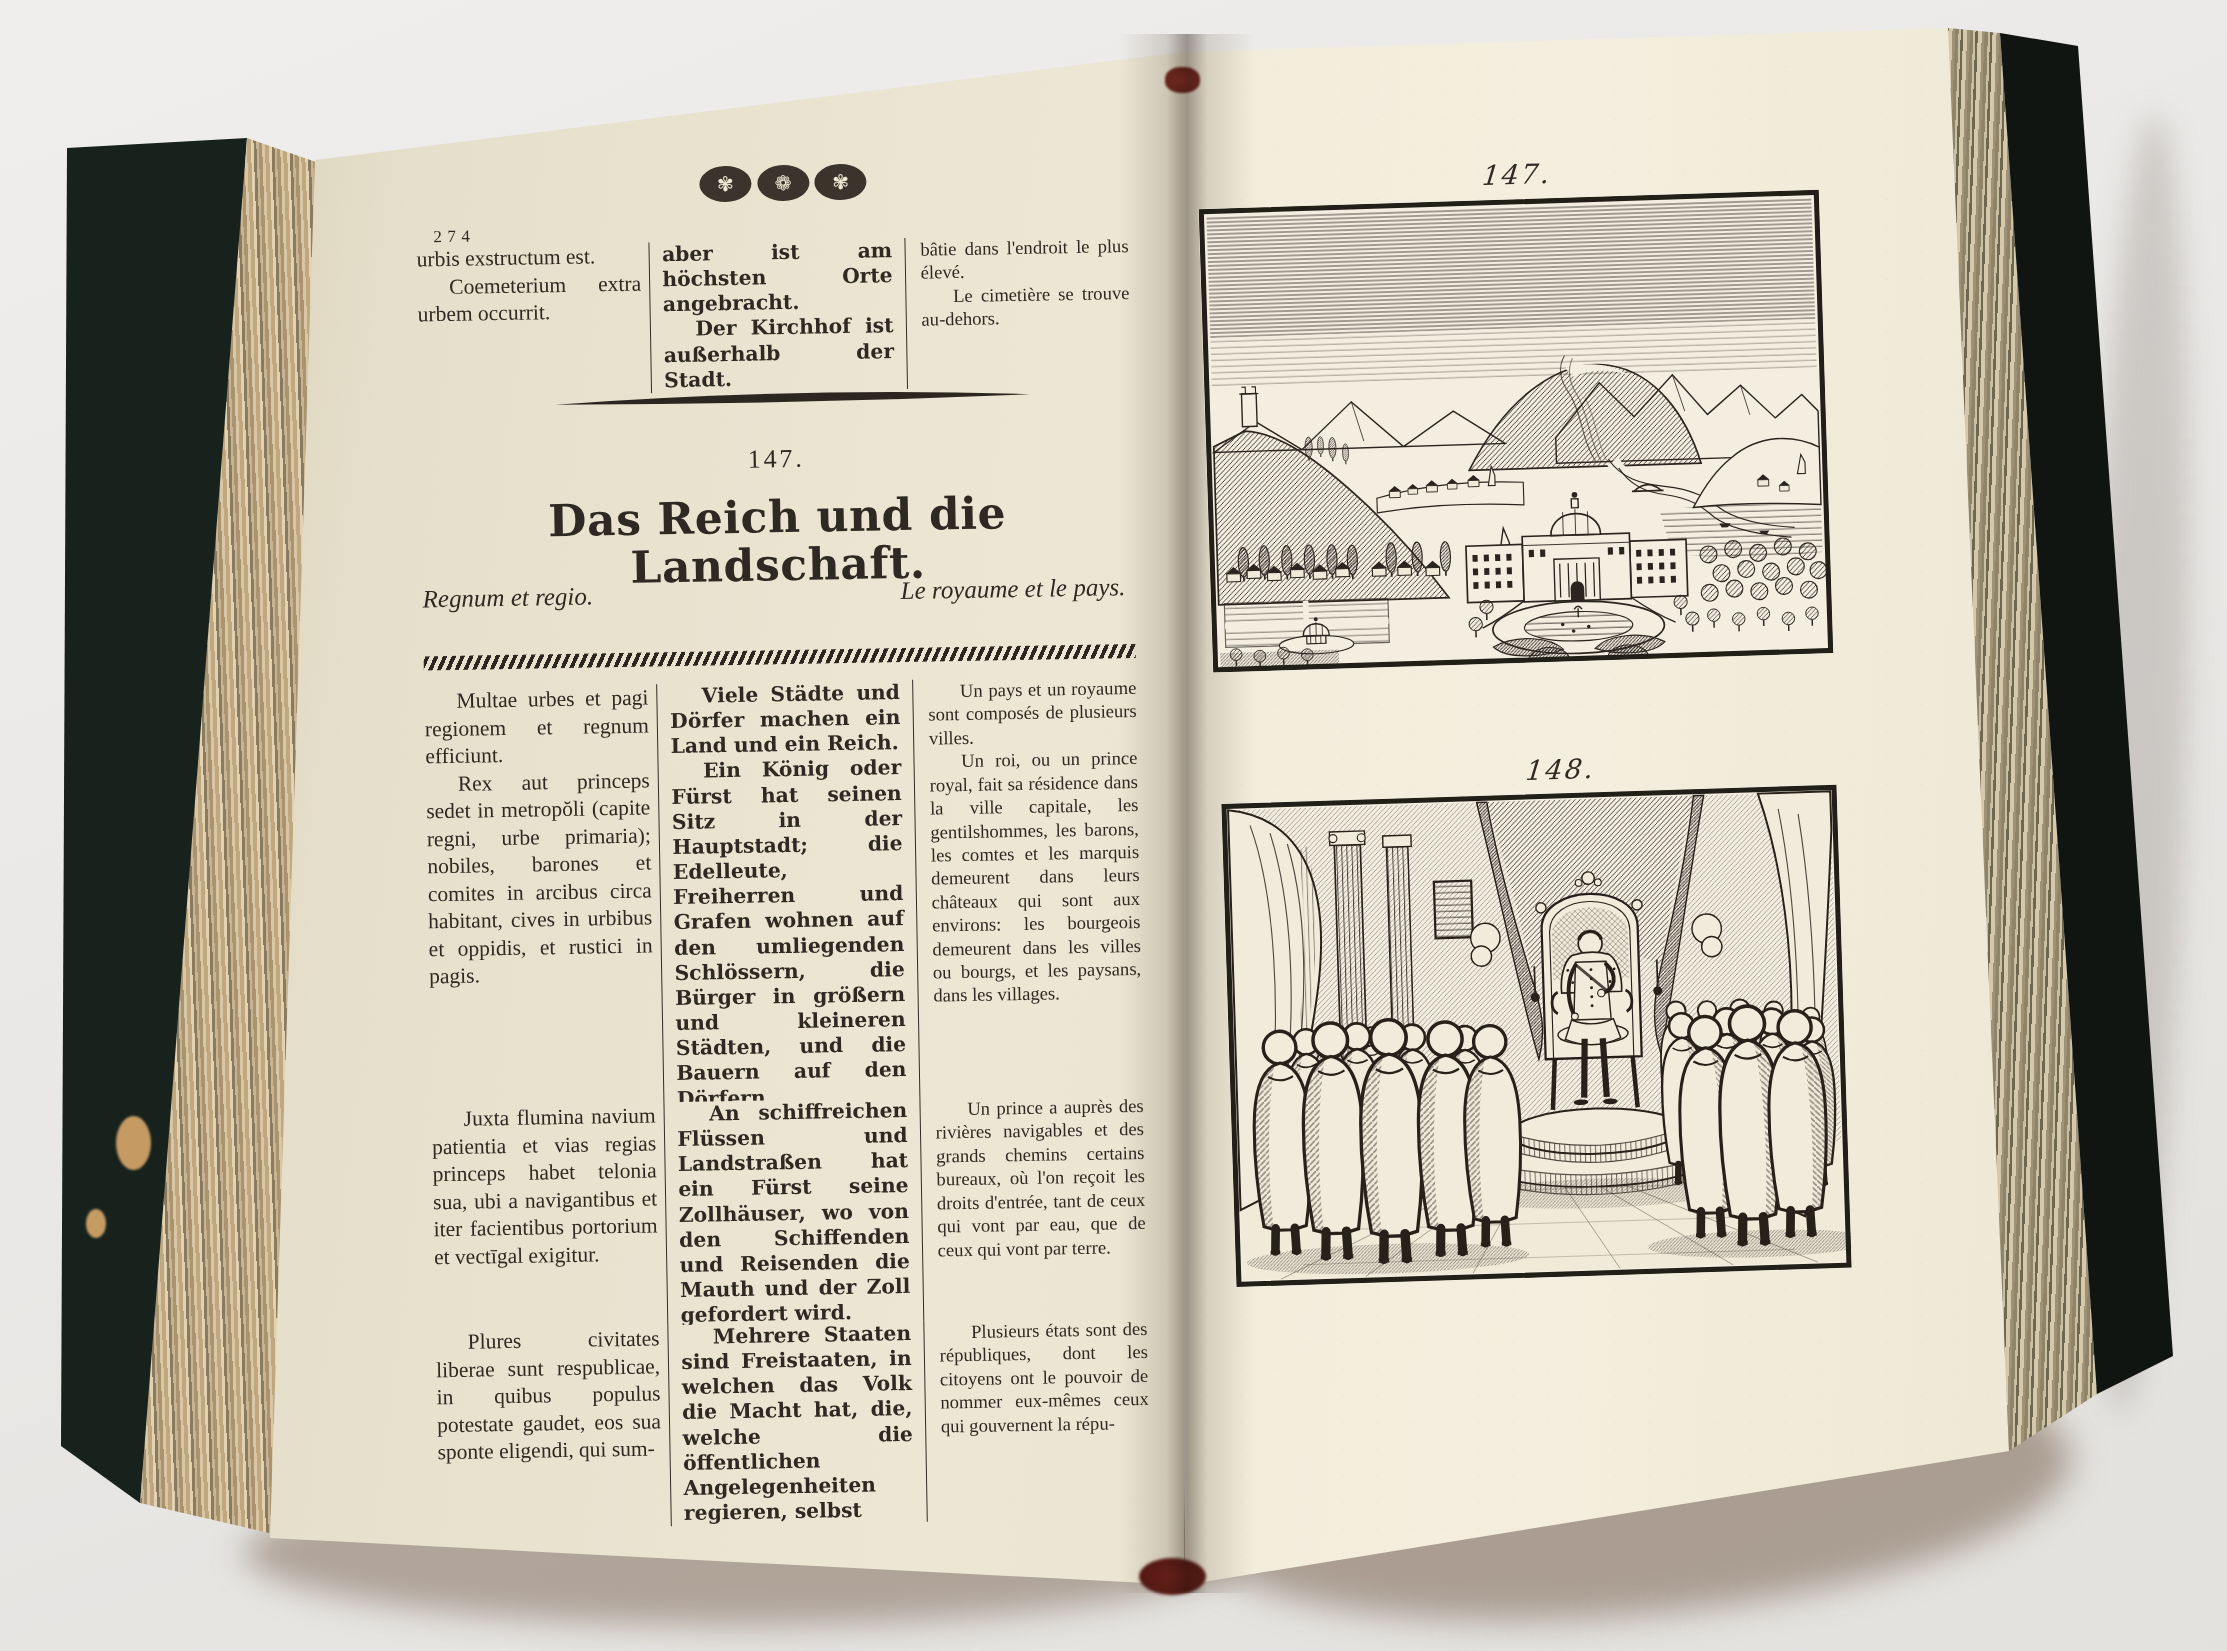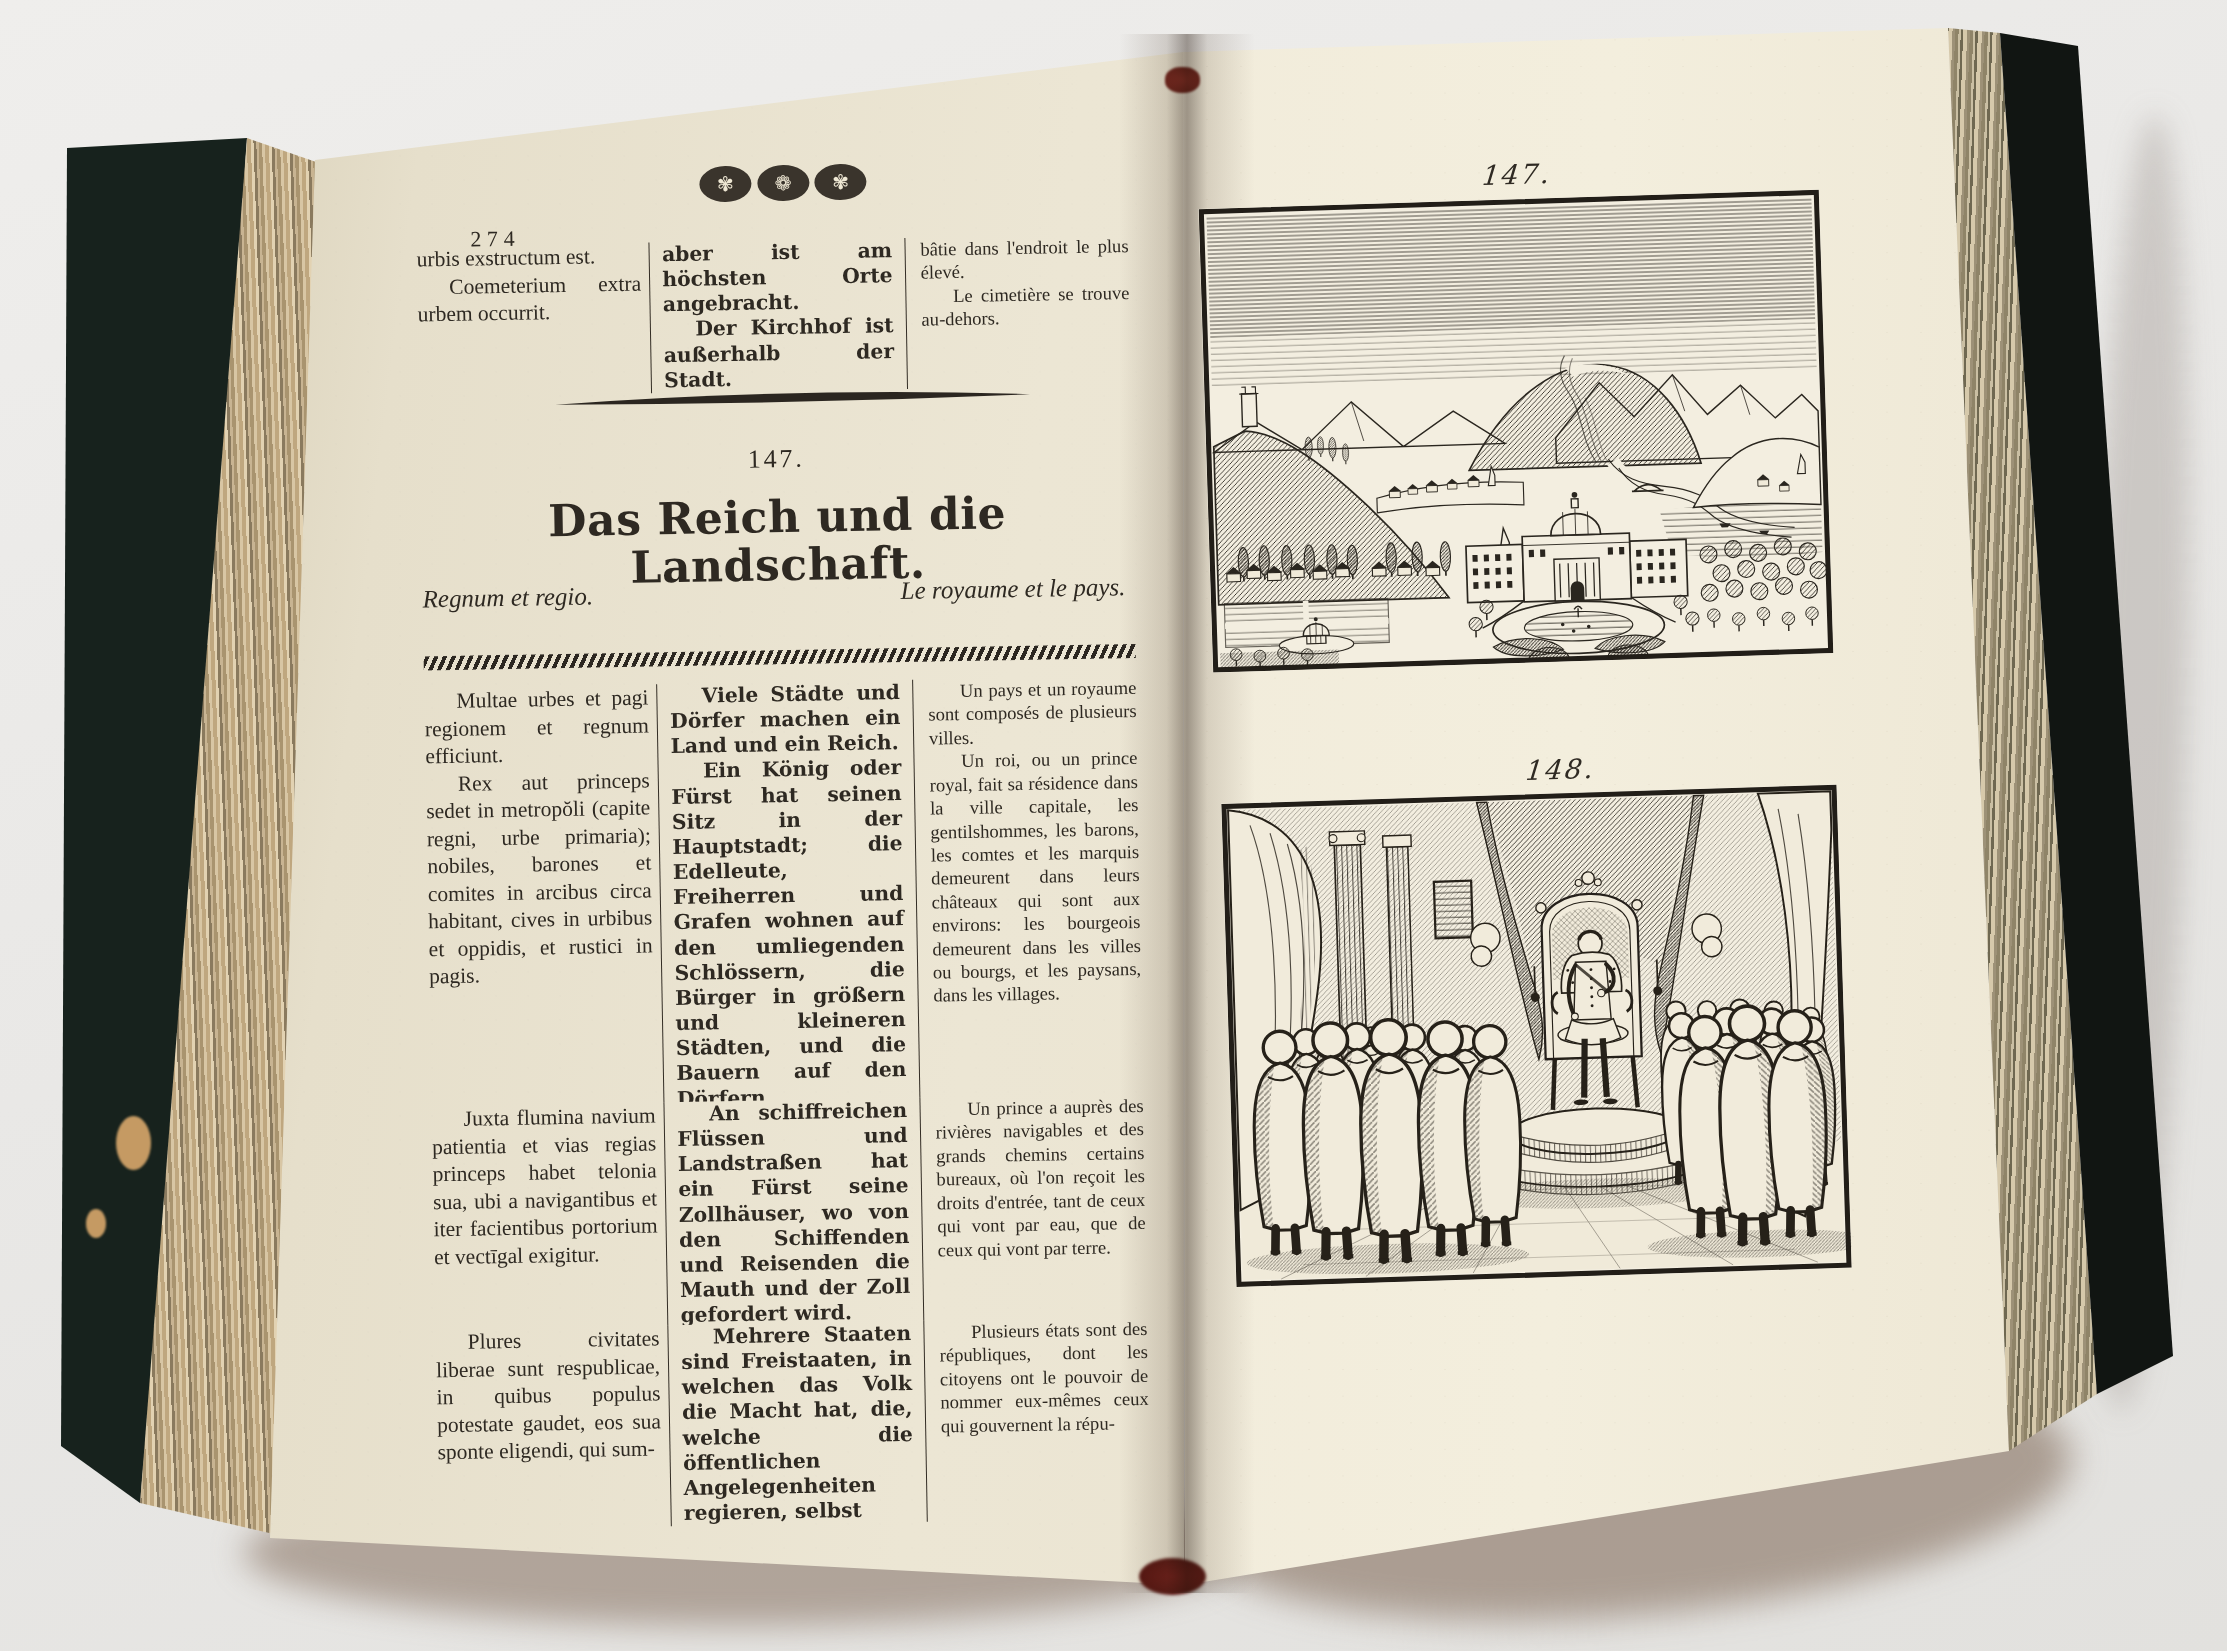--- a/index.html
+++ b/index.html
@@ -31,21 +31,21 @@
     background:repeating-linear-gradient(92deg,#8f8468 0 3.4px,#cabfa3 3.4px 5.6px,#6f6851 5.6px 8px,#d6c9ab 8px 12px,#9d9177 12px 14.7px);}
   #cover-right{clip-path:polygon(2000px 33px,2078px 46px,2173px 1356px,2097px 1394px);background:#111512;}
   .patch{position:absolute;background:#c59a63;border-radius:50%;filter:blur(1.1px);}
   #gutter{left:1119px;top:34px;width:136px;height:1559px;
     background:linear-gradient(to right,rgba(74,56,40,0) 0%,rgba(74,56,40,.18) 35%,rgba(40,26,16,.42) 50%,rgba(74,56,40,.16) 65%,rgba(74,56,40,0) 100%);}
   #spine-top{left:1165px;top:67px;width:35px;height:26px;background:radial-gradient(#8a2a22,#5f1a14);border-radius:45%;filter:blur(1.1px);}
   #spine-bottom{left:1139px;top:1558px;width:67px;height:37px;background:radial-gradient(#6d1a16,#4a110d);border-radius:50%;filter:blur(1.7px);}
 
   
   .lpage{position:absolute;inset:0;transform:rotate(-1deg);transform-origin:791px 847px;}
-  .pagenum{left:444px;top:221px;font-size:22px;letter-spacing:5.6px;margin-left:37px;}
+  .pagenum{left:444px;top:221px;font-size:17px;letter-spacing:5.6px;}
   .ornament{left:711px;top:165px;display:flex;gap:5.6px;}
   .stamp{width:52px;height:36px;border-radius:50%;background:#3a342c;color:#efe8d4;font-size:20.3px;line-height:36px;text-align:center;}
   .grid3{display:grid;grid-template-columns:232px 257px 223px;box-sizing:border-box;}
   .grid3 *{box-sizing:border-box;}
   .c-lat{padding-right:8px;}
   .c-ger{border-left:1.7px solid #332d25;border-right:1.7px solid #332d25;padding:0 12.4px;}
   .c-fra{padding-left:14.7px;}
   .lat{font:21.5px/1.28 "Liberation Serif",serif;text-align:justify;}
   .ger{font:700 20.3px/1.24 "DejaVu Serif",serif;text-align:justify;}
   .fra{font:18.6px/1.26 "Liberation Serif",serif;text-align:justify;}

